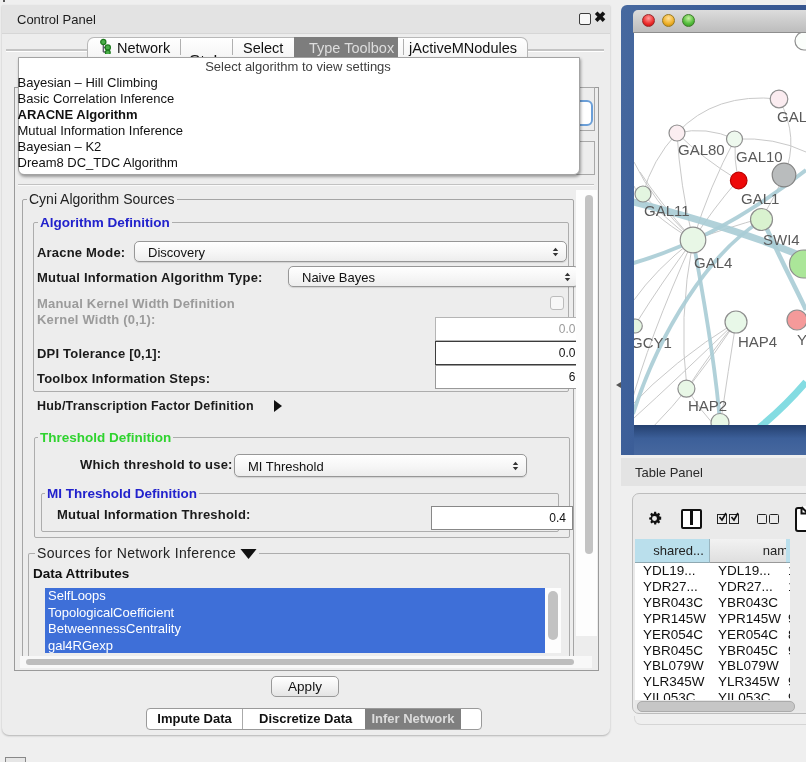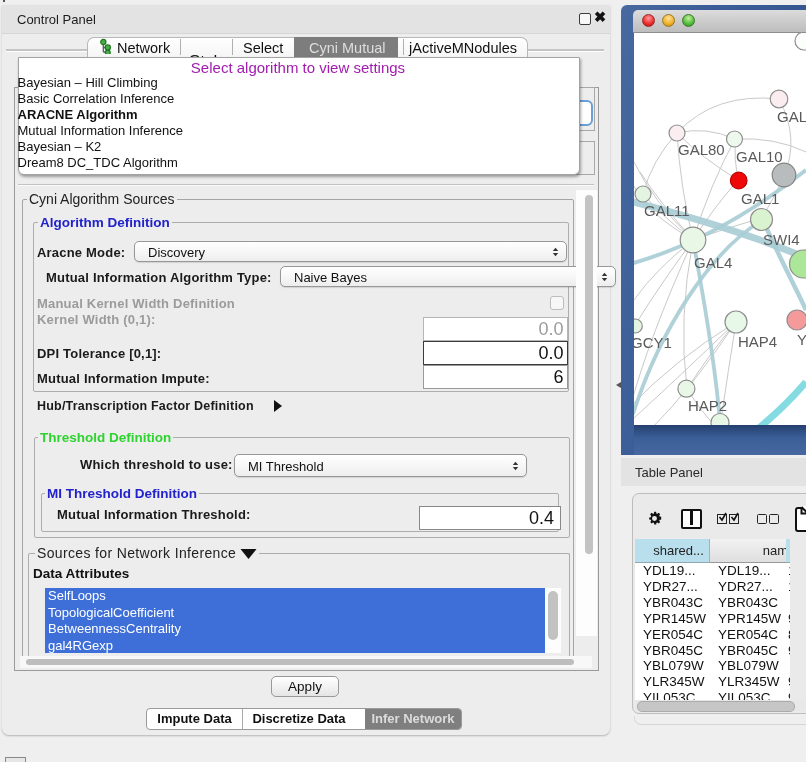--- a/index.html
+++ b/index.html
@@ -4,21 +4,21 @@
 <style>
   html,body{margin:0;padding:0;}
   body{width:806px;height:762px;background:#efefef;font-family:"Liberation Sans",sans-serif;position:relative;overflow:hidden;}
   .abs{position:absolute;}
   .b{font-weight:bold;}
   .lbl{font-size:13px;letter-spacing:0.2px;font-weight:bold;color:#1a1a1a;}
   .dis{color:#9b9b9b;}
   .combo{position:absolute;border:1px solid #979797;border-radius:5px;background:linear-gradient(#ffffff, #f6f6f6 55%, #ededed);box-shadow:0 1px 1px rgba(0,0,0,0.12);}
   .combo .ct{position:absolute;left:13px;top:50%;transform:translateY(-50%);font-size:13px;color:#111;}
   .carr{position:absolute;right:7px;top:50%;transform:translateY(-50%);width:7px;height:10px;}
-  .field{position:absolute;background:#fff;border:1px solid #999;font-size:18px;color:#111;text-align:right;}
+  .field{position:absolute;background:#fff;border:1px solid #999;font-size:12px;color:#111;text-align:right;margin-left:12px;}
   .field span{position:absolute;right:3.5px;top:50%;transform:translateY(-50%);}
   .gbox{position:absolute;border:1px solid #adadad;border-radius:2px;}
   .gtitle{position:absolute;top:-8px;left:3px;background:#ededed;padding:0 2px;font-size:12.5px;}
 </style>
 </head>
 <body>
 
 <div class="abs" style="left:2px;top:5px;width:608px;height:730px;background:#ededed;border-radius:0 0 7px 7px;box-shadow:0 1px 2px rgba(0,0,0,0.25);"></div>
 
 <div class="abs" style="left:2px;top:5px;width:608px;height:28px;background:#e3e3e3;border-bottom:1px solid #d6d6d6;"></div>
@@ -38,32 +38,32 @@
 <circle cx="8.8" cy="9.5" r="2.6" fill="#4aae4a" stroke="#1d7a1d" stroke-width="1.2"></circle>
 <circle cx="8.8" cy="14.5" r="2.4" fill="#4aae4a" stroke="#1d7a1d" stroke-width="1.2"></circle>
 </svg>
 </div>
 <div class="abs" style="left:117px;top:40px;font-size:14.5px;color:#111;">Network</div>
 <div class="abs" style="left:180px;top:39px;width:1px;height:16px;background:#b0b0b0;"></div>
 <div class="abs" style="left:189px;top:52px;font-size:17px;color:#111;">Style</div>
 <div class="abs" style="left:232px;top:39px;width:1px;height:16px;background:#b0b0b0;"></div>
 <div class="abs" style="left:243px;top:40px;font-size:14.5px;color:#111;text-align:right;">Select</div>
 <div class="abs" style="left:294px;top:37px;width:104px;height:21px;background:#7d7d7d;"></div>
-<div class="abs" style="left:309px;top:40px;font-size:14.5px;color:#dedede;">Cyni Mutual</div>
+<div class="abs" style="left:309px;top:40px;font-size:14.5px;color:#dedede;">Type Toolbox</div>
 <div class="abs" style="left:403px;top:39px;width:1px;height:16px;background:#b0b0b0;"></div>
 <div class="abs" style="left:409px;top:40px;font-size:14.5px;color:#111;">jActiveMNodules</div>
 
 <div class="abs" style="left:14px;top:87px;width:583px;height:582px;border:1px solid #9a9a9a;"></div>
 
 <div class="abs" style="left:22px;top:87px;width:571px;height:42px;border:1px solid #a8a8a8;"></div>
 <div class="abs" style="left:22px;top:141px;width:571px;height:32px;border:1px solid #a8a8a8;"></div>
 <div class="abs" style="left:560px;top:100px;width:29px;height:22px;border:2.5px solid #6b9fd8;border-radius:6px;background:#fff;"></div>
 
 <div class="abs" style="left:18px;top:57px;width:560px;height:116px;background:#fff;border:1px solid #a3a3a3;border-radius:0 0 6px 6px;box-shadow:1px 2px 3px rgba(0,0,0,0.35);"></div>
-<div class="abs" style="left:18px;top:59px;width:560px;text-align:center;font-size:15px;color:#a21caf;">Select algorithm to view settings</div>
+<div class="abs" style="left:18px;top:59px;width:560px;text-align:center;font-size:13px;color:#404040;">Select algorithm to view settings</div>
 <div class="abs" style="left:17.5px;top:75px;font-size:13px;color:#111;line-height:16px;">
 Bayesian – Hill Climbing<br>
 Basic Correlation Inference<br>
 <span class="b">ARACNE Algorithm</span><br>
 Mutual Information Inference<br>
 Bayesian – K2<br>
 Dream8 DC_TDC Algorithm
 </div>
 
 <div class="abs" style="left:18px;top:184px;width:576px;height:1px;background:#c2c2c2;border-bottom:1px solid #fafafa;"></div>
@@ -76,39 +76,39 @@
   <div class="gtitle" style="color:#2222cc;left:4px;font-size:13.5px;font-weight:bold;">Algorithm Definition</div>
 </div>
 <div class="abs lbl" style="left:37px;top:245px;">Aracne Mode:</div>
 <div class="combo" style="left:134px;top:241px;width:431px;height:19px;">
   <span class="ct">Discovery</span>
   <svg class="carr" viewBox="0 0 9 12">
       <path d="M4.5 0.5 L8 4.6 L1 4.6 Z" fill="#333"></path>
       <path d="M4.5 11.5 L8 7.4 L1 7.4 Z" fill="#333"></path>
     </svg>
 </div>
-<div class="abs lbl" style="left:37px;top:270px;margin-left:9px;">Mutual Information Algorithm Type:</div>
-<div class="combo" style="left:280px;top:266px;width:289px;height:19px;padding-left:45px;">
+<div class="abs lbl" style="left:37px;top:270px;">Mutual Information Algorithm Type:</div>
+<div class="combo" style="left:288px;top:266px;width:289px;height:19px;">
   <span class="ct">Naive Bayes</span>
   <svg class="carr" viewBox="0 0 9 12">
       <path d="M4.5 0.5 L8 4.6 L1 4.6 Z" fill="#333"></path>
       <path d="M4.5 11.5 L8 7.4 L1 7.4 Z" fill="#333"></path>
     </svg>
 </div>
 <div class="abs lbl dis" style="left:37px;top:296px;">Manual Kernel Width Definition</div>
 <div class="abs" style="left:550px;top:296px;width:12px;height:12px;border:1.5px solid #bcbcbc;border-radius:3px;background:#f7f7f7;"></div>
 <div class="abs lbl dis" style="left:37px;top:312px;">Kernel Width (0,1):</div>
 <div class="field" style="left:423px;top:317px;width:143px;height:22px;border-color:#b5b5b5;color:#9b9b9b;">
     <span>0.0</span>
   </div>
 <div class="abs lbl" style="left:37px;top:346px;">DPI Tolerance [0,1]:</div>
 <div class="field" style="left:423px;top:341px;width:143px;height:22px;border:1.5px solid #3c3c3c;">
     <span>0.0</span>
   </div>
-<div class="abs lbl" style="left:37px;top:371px;">Mutual Information Impute:</div>
+<div class="abs lbl" style="left:37px;top:371px;">Toolbox Information Steps:</div>
 <div class="field" style="left:423px;top:365px;width:143px;height:22px;">
     <span>6</span>
   </div>
 
 <div class="abs" style="left:37px;top:399px;font-size:12.5px;letter-spacing:0.2px;font-weight:bold;color:#1a1a1a;">Hub/Transcription Factor Definition</div>
 <svg class="abs" style="left:273px;top:400px;" width="10" height="12" viewBox="0 0 10 12">
     <path d="M1 0 L9 6 L1 12 Z" fill="#111"></path>
   </svg>
 
 <div class="gbox" style="left:34px;top:437px;width:534px;height:99px;">
@@ -145,23 +145,23 @@
 <div class="abs" style="left:548px;top:591px;width:10px;height:49px;background:#c2c2c2;border-radius:5px;"></div>
 
 <div class="abs" style="left:576px;top:190px;width:21px;height:446px;background:#fdfdfd;"></div>
 <div class="abs" style="left:584.5px;top:195px;width:8px;height:359px;background:#c3c3c3;border-radius:4px;"></div>
 
 <div class="abs" style="left:20px;top:656px;width:572px;height:12px;background:#f8f8f8;"></div>
 <div class="abs" style="left:26px;top:658.5px;width:548px;height:6.5px;background:#bdbdbd;border-radius:3px;"></div>
 
 <div class="abs" style="left:271px;top:676px;width:66px;height:19px;background:linear-gradient(#ffffff,#f0f0f0 60%,#e4e4e4);border:1px solid #999;border-radius:5px;text-align:center;font-size:13.5px;color:#111;line-height:19px;">Apply</div>
 
-<div class="abs" style="left:146px;top:708px;width:314px;height:20px;background:#fff;border:1px solid #9a9a9a;border-radius:4px;overflow:hidden;">
+<div class="abs" style="left:146px;top:708px;width:314px;height:20px;background:#fff;border:1px solid #9a9a9a;border-radius:4px;overflow:hidden;padding-left:20px;">
   <div style="position:absolute;left:0;top:0;width:95px;height:20px;border-right:1px solid #aaa;text-align:center;font-size:13px;font-weight:bold;color:#111;line-height:20px;">Impute Data</div>
-  <div style="position:absolute;left:91px;top:0;width:122px;height:20px;text-align:center;font-size:13px;font-weight:bold;color:#111;line-height:20px;">Discretize Data</div>
+  <div style="position:absolute;left:112px;top:0;width:122px;height:20px;font-size:13px;font-weight:bold;color:#111;line-height:20px;">Discretize Data</div>
   <div style="position:absolute;left:218px;top:0;width:96px;height:20px;background:#7f7f7f;text-align:center;font-size:13px;font-weight:bold;color:#dcdcdc;line-height:20px;">Infer Network</div>
 </div>
 
 <div class="abs" style="left:616px;top:374px;width:5px;height:6px;">
 <svg width="5" height="6" viewBox="0 0 5 6">
       <path d="M5 0 L0 3 L5 6 Z" fill="#555"></path>
     </svg>
 </div>
 
 <div class="abs" style="left:5px;top:757px;width:19px;height:14px;border:1.5px solid #888;background:#e6e6e6;"></div>

